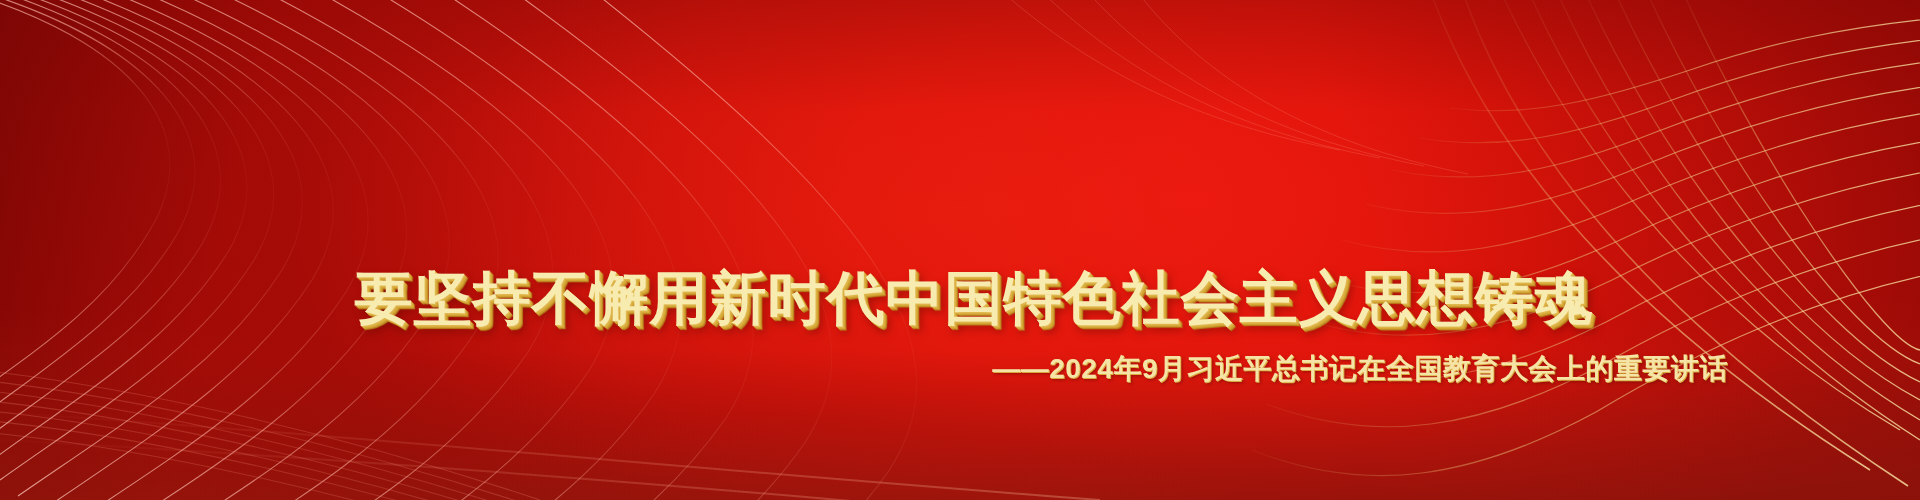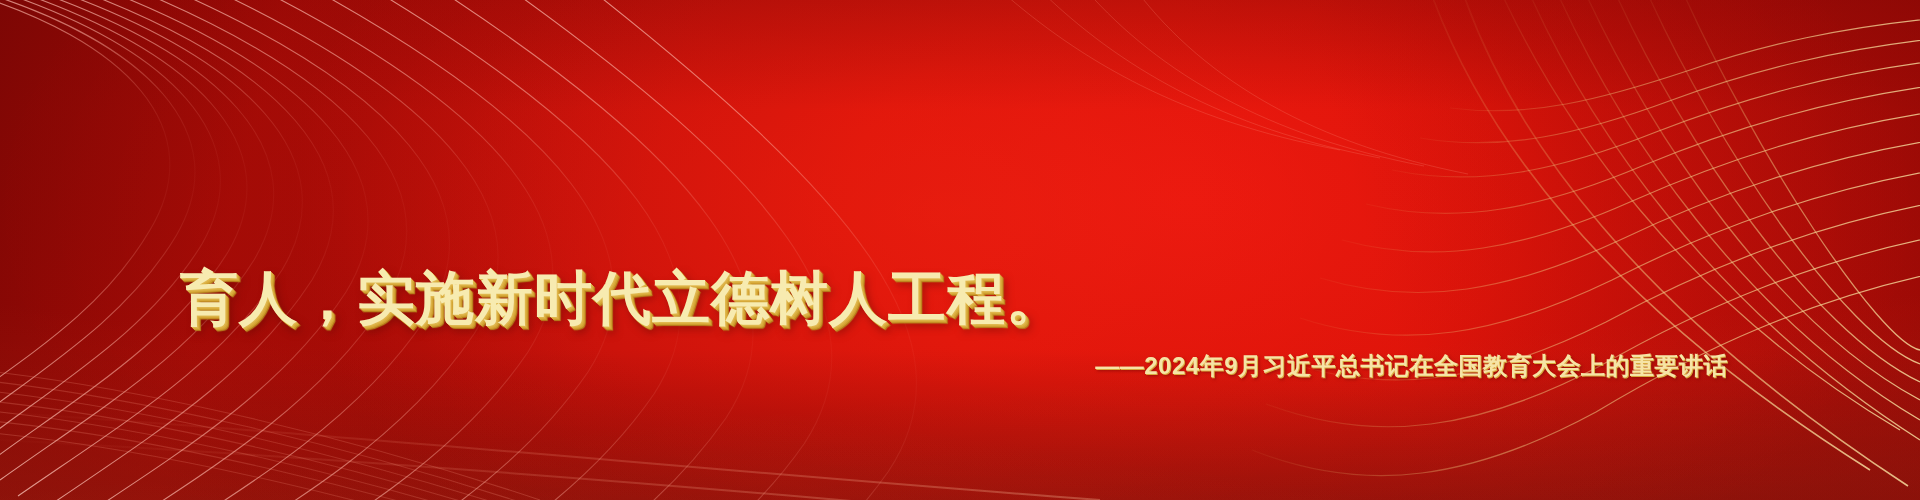--- a/index.html
+++ b/index.html
@@ -76,21 +76,21 @@
   }
   .line1 { padding-left: 28px; }
   .line2 {
     text-align: left;
     padding-left: 180px;
   }
   .attribution {
     position: absolute;
     right: 192px;
     top: 350px;
-    font-size: 24px;
+    font-size: 28px;
     font-weight: bold;
     letter-spacing: 0.5px;
     color: #f6e4a6;
     text-shadow:
        1px 1px 0 #d8a93c,
        2px 2px 3px rgba(100,10,5,0.55);
     white-space: nowrap;
   }
 </style>
 </head>
@@ -192,18 +192,19 @@
     <g fill="none" stroke="#ff9c86" stroke-opacity="0.22" stroke-width="1">
       <path d="M1000,-10 C1080,60 1180,120 1340,150"></path>
       <path d="M1040,-10 C1118,66 1222,128 1380,158"></path>
       <path d="M1086,-10 C1160,74 1268,136 1424,166"></path>
       <path d="M1136,-10 C1206,82 1316,144 1468,174"></path>
     </g>
   </svg>
 
   <div class="content">
     <div class="headline">
+      <span class="line line1">要坚持不懈用新时代中国特色社会主义思想铸魂</span>
       <span class="line line2">育人，实施新时代立德树人工程。</span>
     </div>
     <div class="attribution">——2024年9月习近平总书记在全国教育大会上的重要讲话</div>
   </div>
 
 </div>
 
 </body></html>

